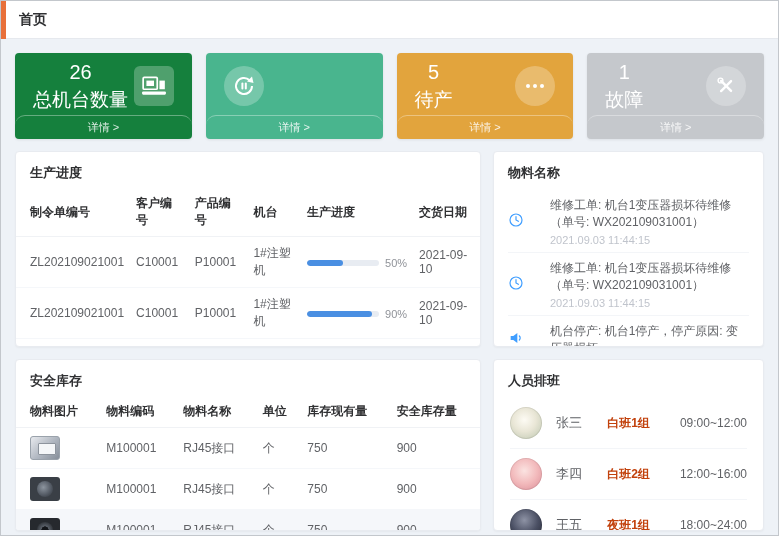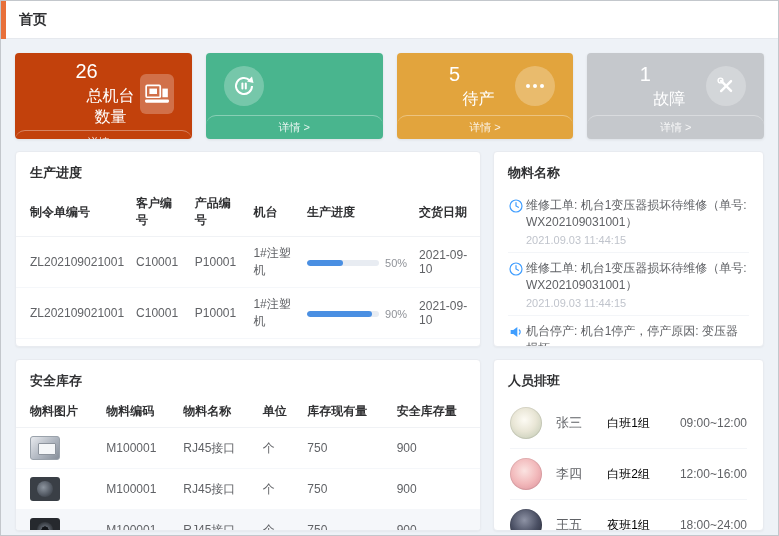--- a/index.html
+++ b/index.html
@@ -22,31 +22,31 @@
 
   .content{ padding:14px 14px 0 14px; }
 
   
   .cards{ display:flex; gap:14px; }
   .card{
     flex:1; height:86px; border-radius:4px; color:#fff; overflow:hidden;
     display:flex; flex-direction:column; box-shadow:0 1px 3px rgba(0,0,0,0.08);
     cursor:pointer;
   }
-  .card-blue  { background:#c2410c; }
+  .card-blue  { background:#15803d; }
   .card-green { background:#49b58e; }
   .card-orange{ background:#e2a43d; }
   .card-gray  { background:#c5c8cc; }
   .card-body{
     flex:1; display:flex; align-items:center; justify-content:space-between;
     padding:6px 18px 2px 18px;
   }
   .card-info{ text-align:center; }
   .card-value{ font-size:20px; line-height:24px; font-weight:400; }
-  .card-label{ font-size:16px; margin-top:3px;margin-left:48px; }
+  .card-label{ font-size:19px; margin-top:3px; }
   .card-icon{
     width:40px; height:40px; display:flex; align-items:center; justify-content:center;
     background:rgba(255,255,255,0.25);
   }
   .card-icon.sq{ border-radius:6px; }
   .card-icon.round{ border-radius:50%; }
   .dots{ display:flex; gap:3px; }
   .dots i{ width:4px; height:4px; border-radius:50%; background:#fff; display:block; }
   .card-detail{
     height:24px; line-height:23px; text-align:center; font-size:11px;
@@ -109,41 +109,41 @@
   }
   .thumb-speaker{ background:#26292e; }
   .thumb-speaker::after{
     content:""; position:absolute; left:7px; top:4px; width:16px; height:16px;
     border-radius:50%; background:radial-gradient(circle,#14161a 0%,#14161a 30%,#595f68 34%,#33373d 70%,#1c1f23 100%);
   }
 
   
   .notice-list{ list-style:none; padding:2px 14px 0 14px; }
   .notice-item{
-    display:flex; gap:0; padding:7px 0 6px 0;
-    border-bottom:1px solid #f3f5f8; cursor:pointer;
+    display:flex; gap:24px; padding:7px 0 6px 0;
+    border-bottom:1px solid #f3f5f8; cursor:pointer;align-items:center;
   }
   .notice-item:last-child{ border-bottom:none; }
   .notice-icon{ flex:0 0 18px; padding-top:1px; }
   .notice-text{ font-size:12px; color:#606266; line-height:1.45; }
   .notice-time{ font-size:11px; color:#c0c4cc; margin-top:2px; }
 
   
   .schedule-list{ padding:2px 16px 0 16px; }
   .schedule-row{
     display:flex; align-items:center; padding:9px 0;
     border-bottom:1px solid #f3f5f8;
   }
   .schedule-row:last-child{ border-bottom:none; }
   .avatar{ width:32px; height:32px; border-radius:50%; flex:0 0 32px; box-shadow:inset 0 0 0 1px rgba(0,0,0,0.08); }
   .avatar-1{ background:radial-gradient(circle at 45% 40%,#fdfbf4 0%,#e9e6d6 45%,#b9c4ad 100%); }
   .avatar-2{ background:radial-gradient(circle at 45% 40%,#fbe3e1 0%,#f2b9bb 50%,#d98b96 100%); }
   .avatar-3{ background:radial-gradient(circle at 45% 35%,#8e93a5 0%,#4a4f63 50%,#20222d 100%); }
   .sch-name{ font-size:13px; color:#606266; margin-left:14px; width:52px; }
-  .sch-shift{ font-size:12px; color:#000000; width:74px; }
+  .sch-shift{ font-size:12px; color:#c2410c; width:74px;font-weight:bold; }
   .sch-time{ font-size:12px; color:#606266; margin-left:auto; }
 </style>
 </head>
 <body>
 
 <div class="screen">
   <div class="left-strip"></div>
 
   <header class="topbar">
     <span class="page-title">首页</span>

